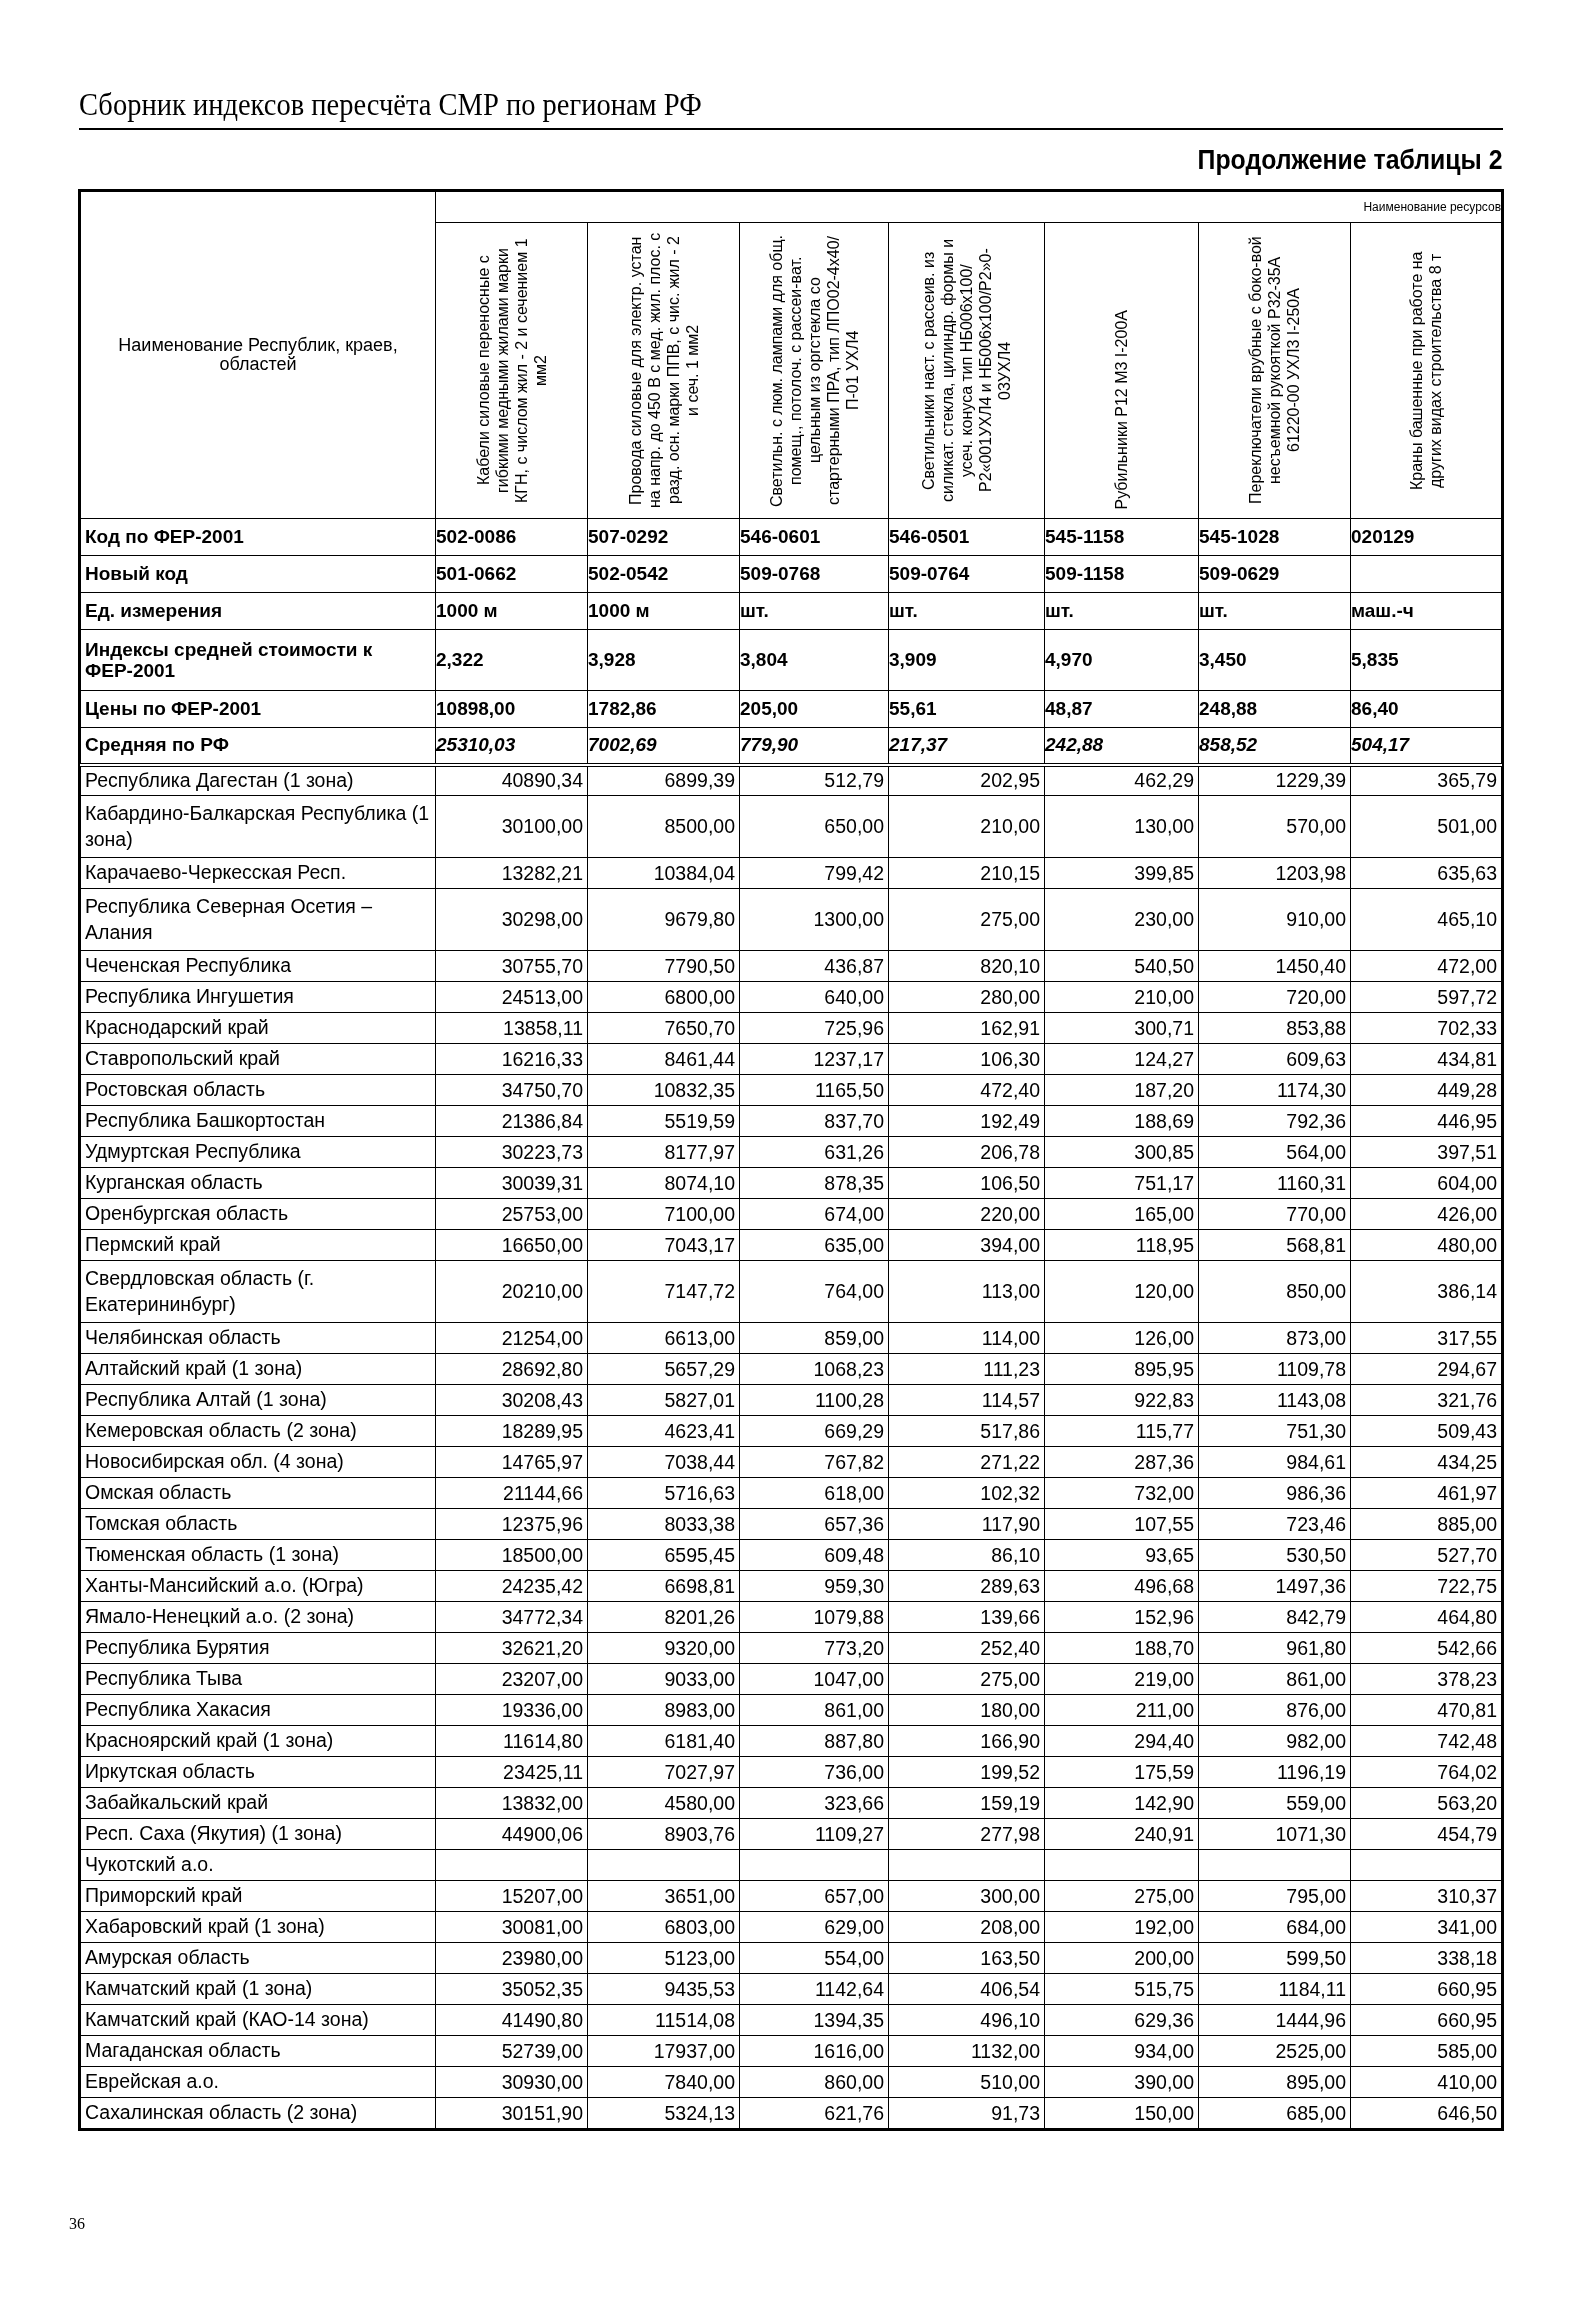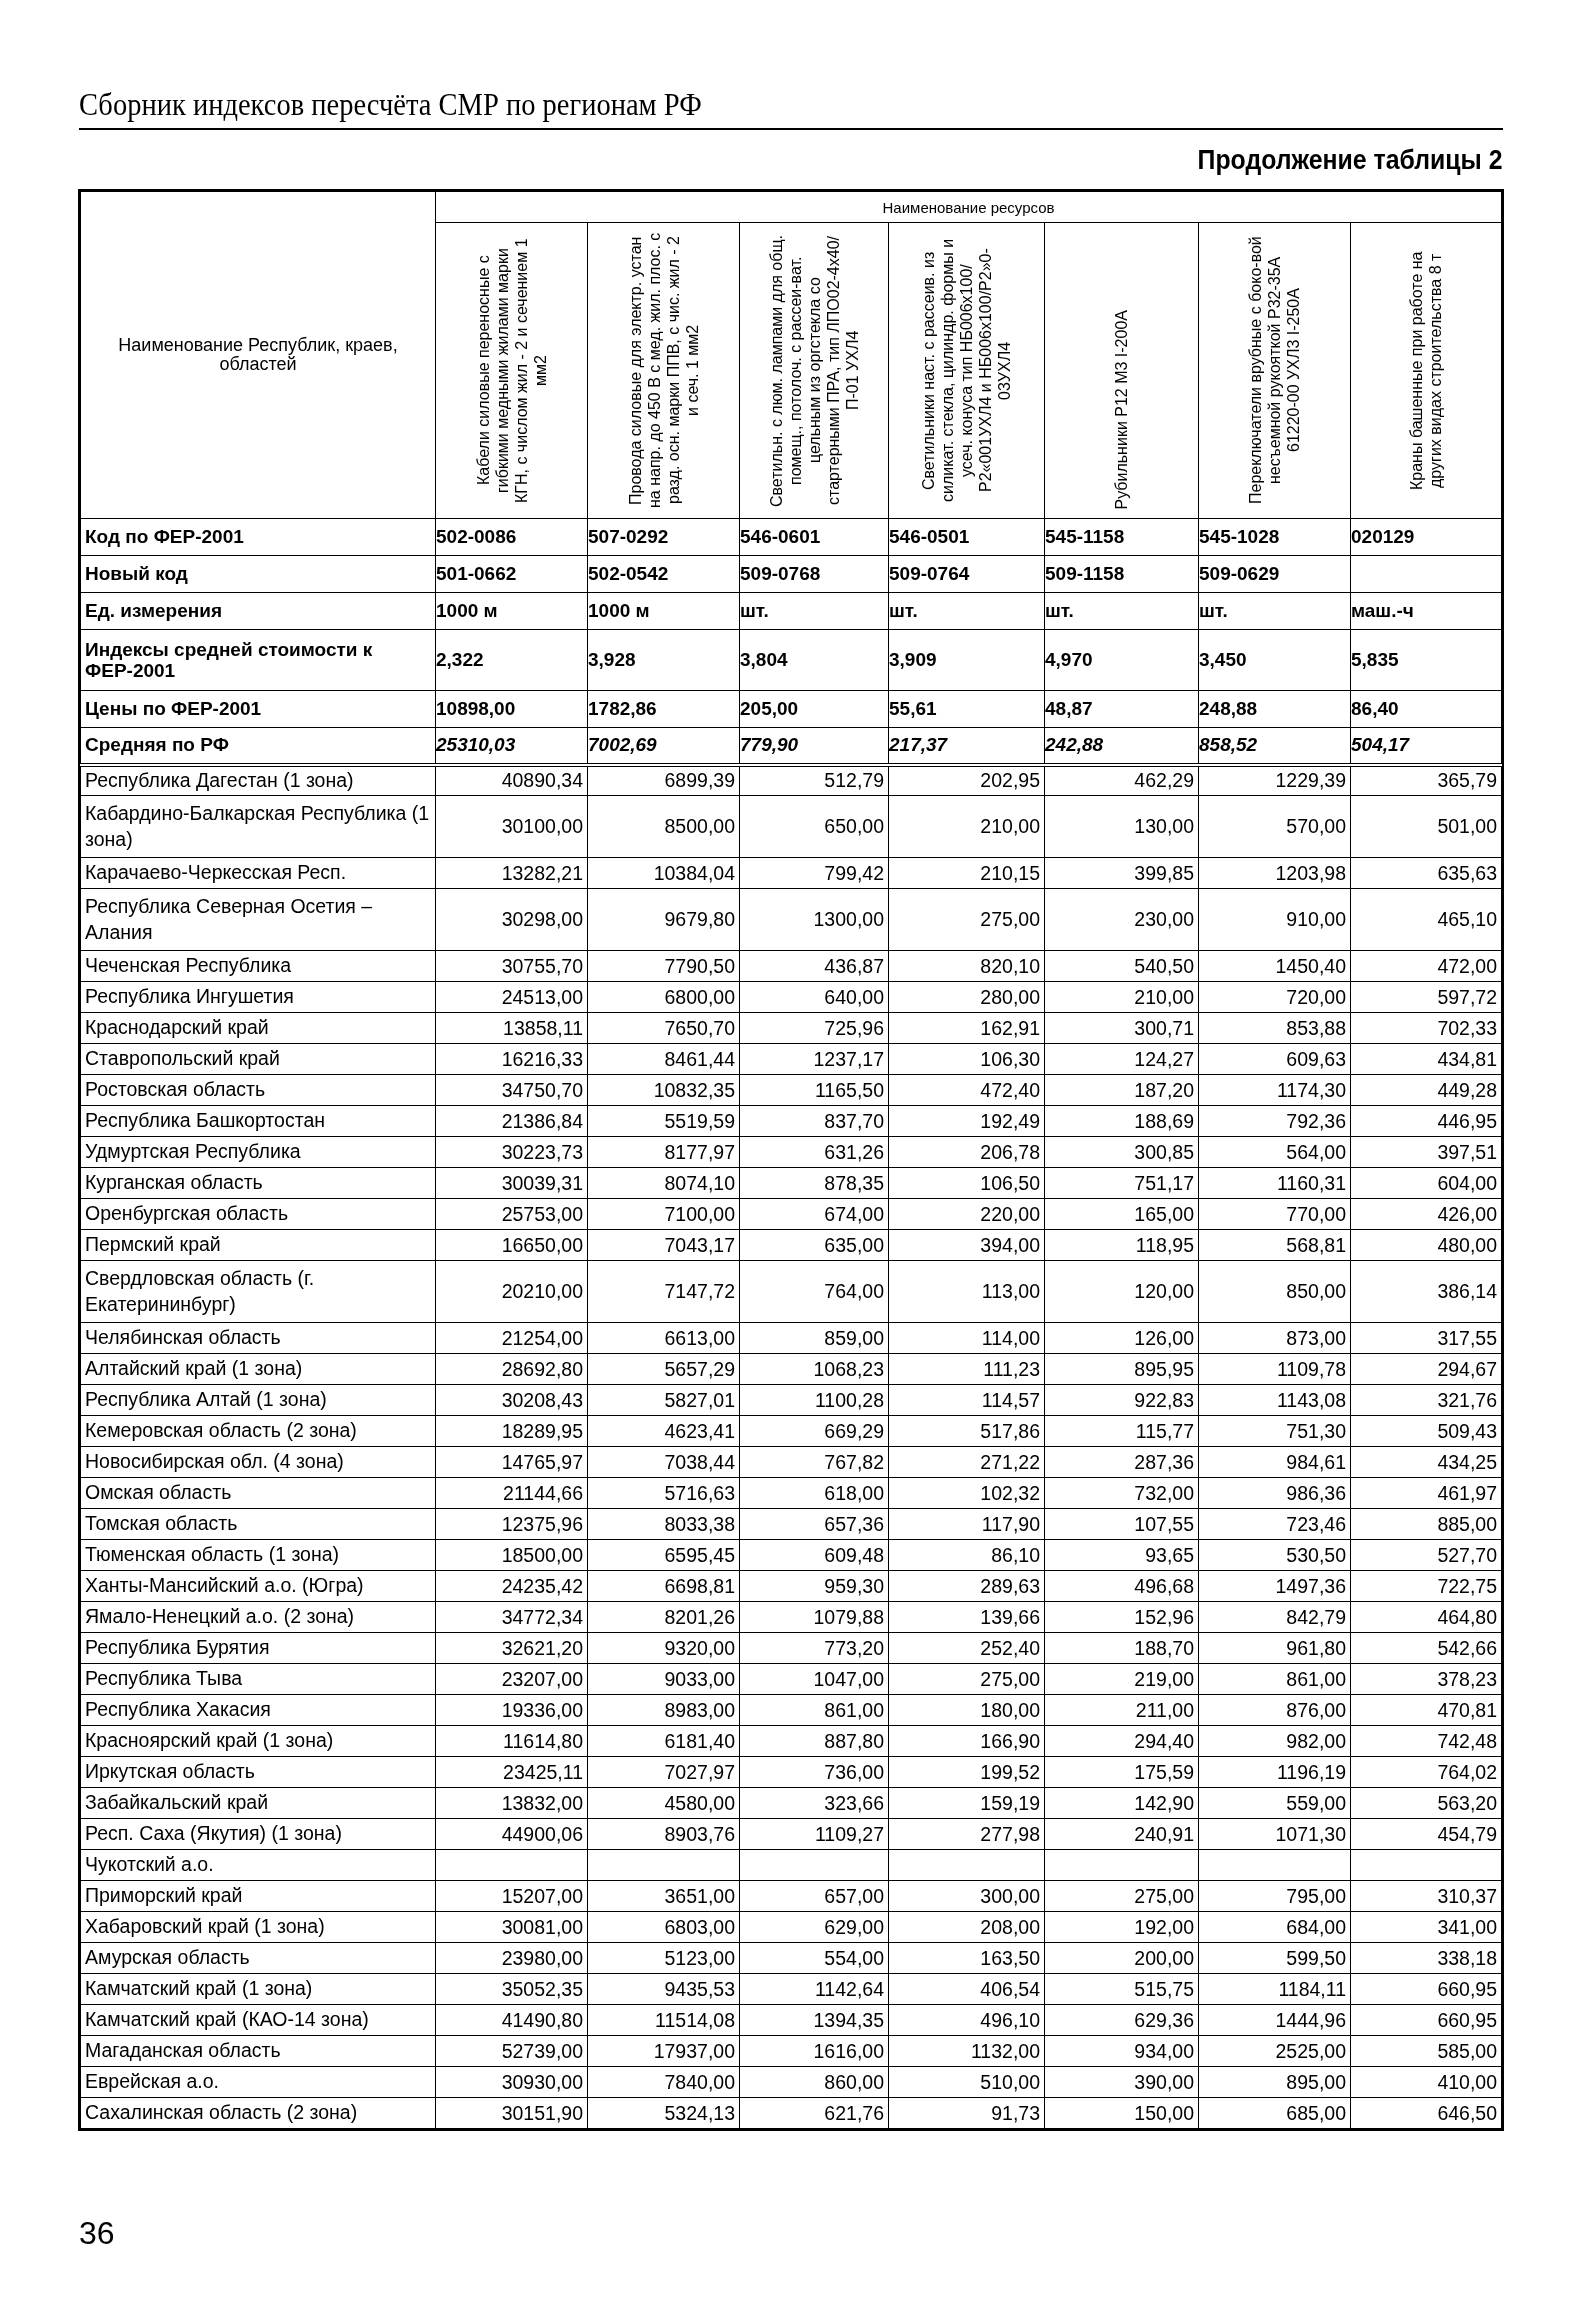--- a/index.html
+++ b/index.html
@@ -14,40 +14,40 @@
   .table-caption {
     position: absolute; right: 88px; top: 144px;
     font-family: "Liberation Sans", "DejaVu Sans", sans-serif; font-weight: bold;
     font-size: 27px; line-height: 32px; transform: scaleX(0.92); transform-origin: right top; white-space: nowrap;
   }
   .table-wrap { position: absolute; left: 78px; top: 189px; width: 1426px; border: 2.7px double #000; box-sizing: border-box; }
   table { border-collapse: collapse; width: 100%; table-layout: fixed;
     font-family: "Liberation Sans", "DejaVu Sans", sans-serif; }
   td, th { border: 1.3px solid #000; padding: 0; box-sizing: border-box; }
   .hdr-region { font-weight: normal; font-size: 18px; line-height: 19px; text-align: center; vertical-align: middle; }
-  .hdr-group { font-weight: normal; font-size: 15px; height: 31px; text-align: center; vertical-align: middle; }
+  .hdr-group { font-weight: normal; font-size: 12px; height: 31px; text-align: right; vertical-align: middle; }
   .hdr-res { height: 296px; vertical-align: bottom; position: relative; }
   .vtext {
     writing-mode: vertical-rl; transform: rotate(180deg);
     font-size: 16px; line-height: 19px; font-weight: normal;
     margin: 0 auto; padding: 8px 0; text-align: center; max-height: 280px; display: block;
   }
   .meta td { font-weight: bold; font-size: 19px; height: 37px; }
   .meta td.lbl { padding-left: 4px; text-align: left; }
   .meta td.val { text-align: left; }
   .meta.tall td { height: 61px; line-height: 21.5px; }
   .meta.avg td.val { font-style: italic; }
   .meta.avg td { border-bottom: 4px double #000; }
   .data td { font-size: 19.5px; height: 31px; }
   .data td.lbl { padding-left: 4px; text-align: left; line-height: 25.6px; }
   .data td.val { text-align: right; padding-right: 4px; }
   .data.tall td { height: 62px; }
   .page-number {
-    position: absolute; left: 79px; top: 2215px;
-    font-family: Liberation Sans, sans-serif; font-size: 32px;
+    position: absolute; left: 69px; top: 2215px;
+    font-family: Liberation Serif, serif; font-size: 16px;
   }
 </style>
 </head>
 <body>
 
 <div class="page-header">Сборник индексов пересчёта СМР  по регионам РФ</div>
 <div class="header-rule"></div>
 <div class="table-caption">Продолжение таблицы 2</div>
 
 <div class="table-wrap">

